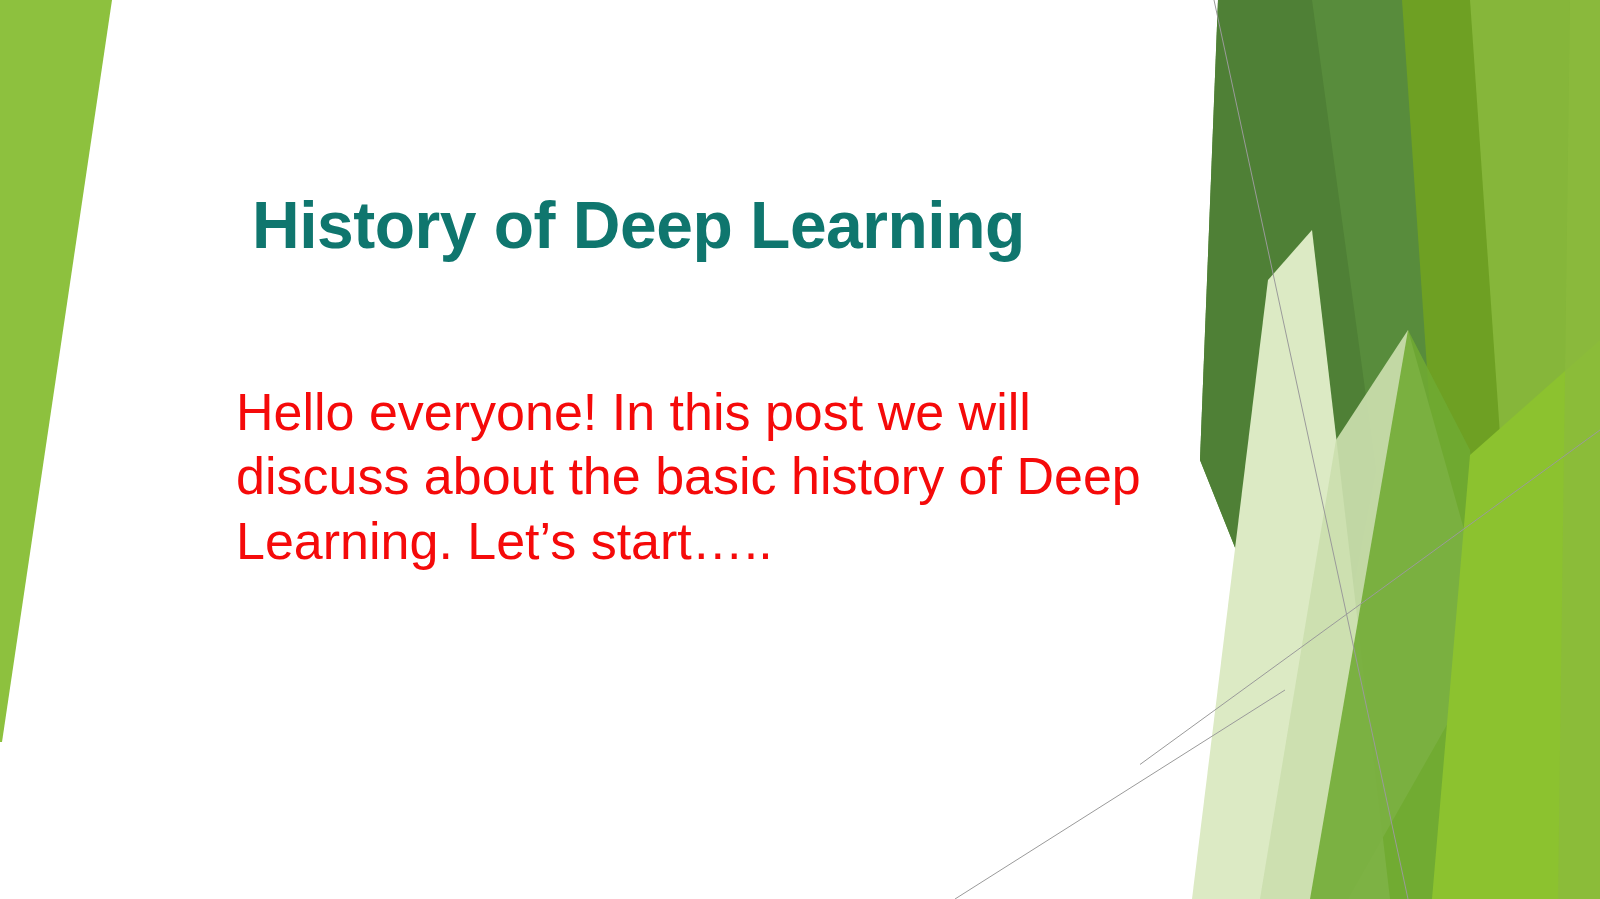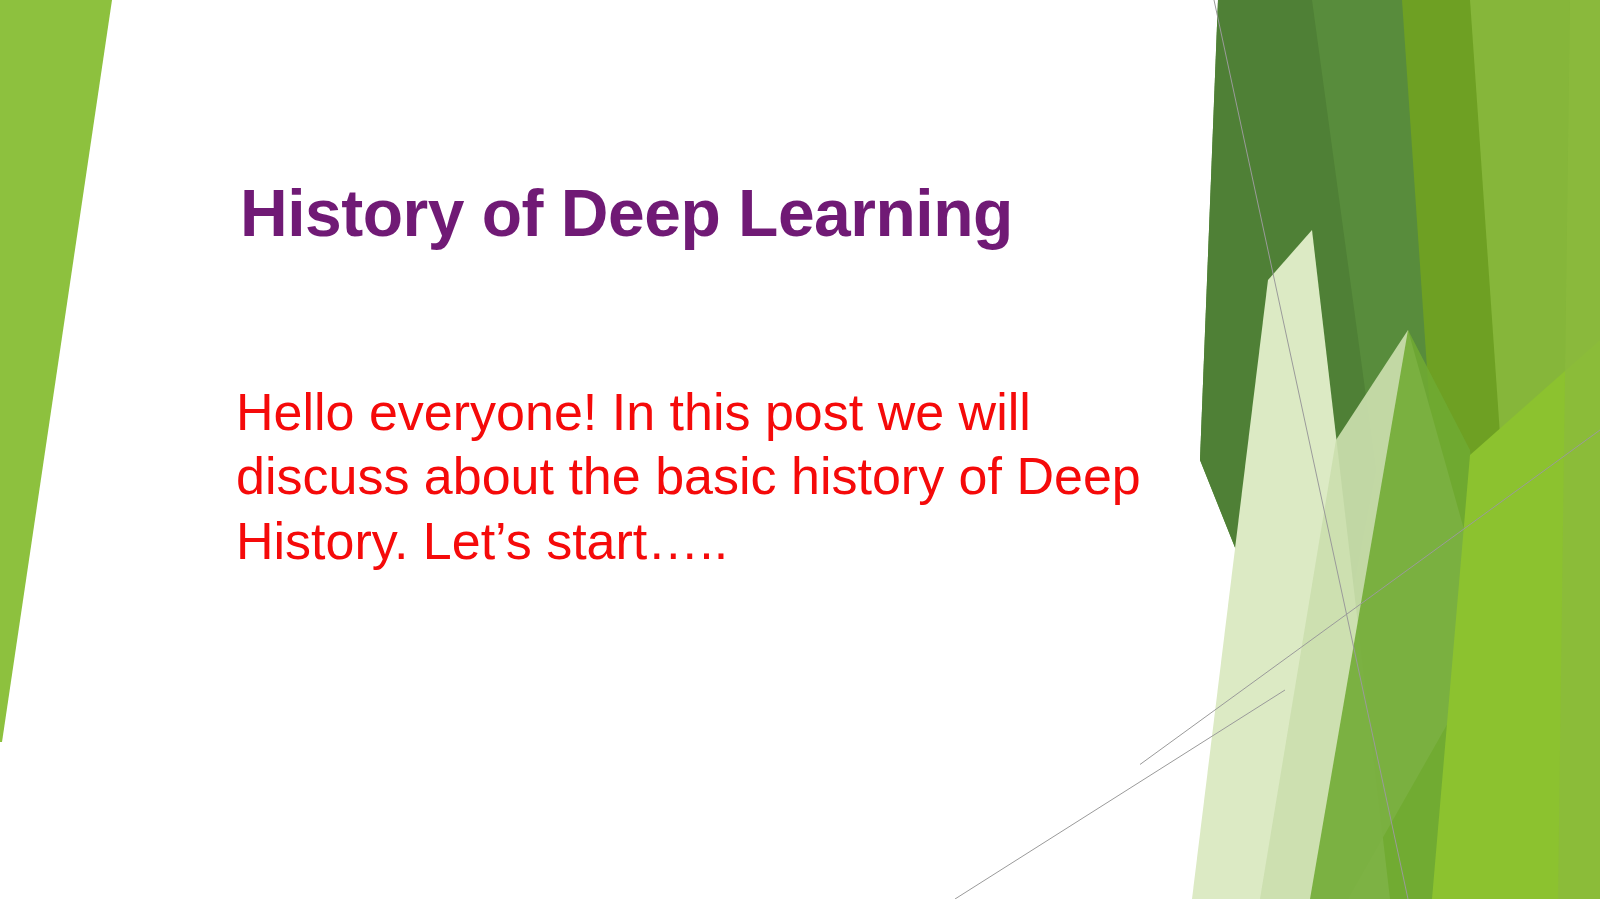--- a/index.html
+++ b/index.html
@@ -36,27 +36,27 @@
     width: 1600px;
     height: 899px;
   }
   #title-block {
     position: absolute;
     left: 236px;
     top: 175px;
     width: 900px;
   }
   #slide-title {
-    margin: 4px;
+    margin: 16px;
     font-family: "Liberation Sans", sans-serif;
     font-weight: bold;
     font-size: 66px;
     line-height: 1.05;
     letter-spacing: -0.5px;
-    color: #701a75;
+    color: #0f766e;
     white-space: nowrap;
   }
   #body-block {
     position: absolute;
     left: 236px;
     top: 380px;
     width: 975px;
   }
   #slide-body {
     margin: 0;
@@ -105,16 +105,16 @@
 
   <svg id="content" viewBox="0 0 1600 899" preserveAspectRatio="none" style="position:absolute;left:0;top:0;pointer-events:none;">
     <line x1="1285" y1="690" x2="955" y2="899" stroke="#9A9A9A" stroke-width="1" fill="none"></line>
   </svg>
 
   <div id="title-block">
     <h1 id="slide-title">History of Deep Learning</h1>
   </div>
 
   <div id="body-block">
-    <p id="slide-body">Hello everyone! In this post we will discuss about the basic history of Deep History. Let’s start…..</p>
+    <p id="slide-body">Hello everyone! In this post we will discuss about the basic history of Deep Learning. Let’s start…..</p>
   </div>
 
 </div>
 
 </body></html>

